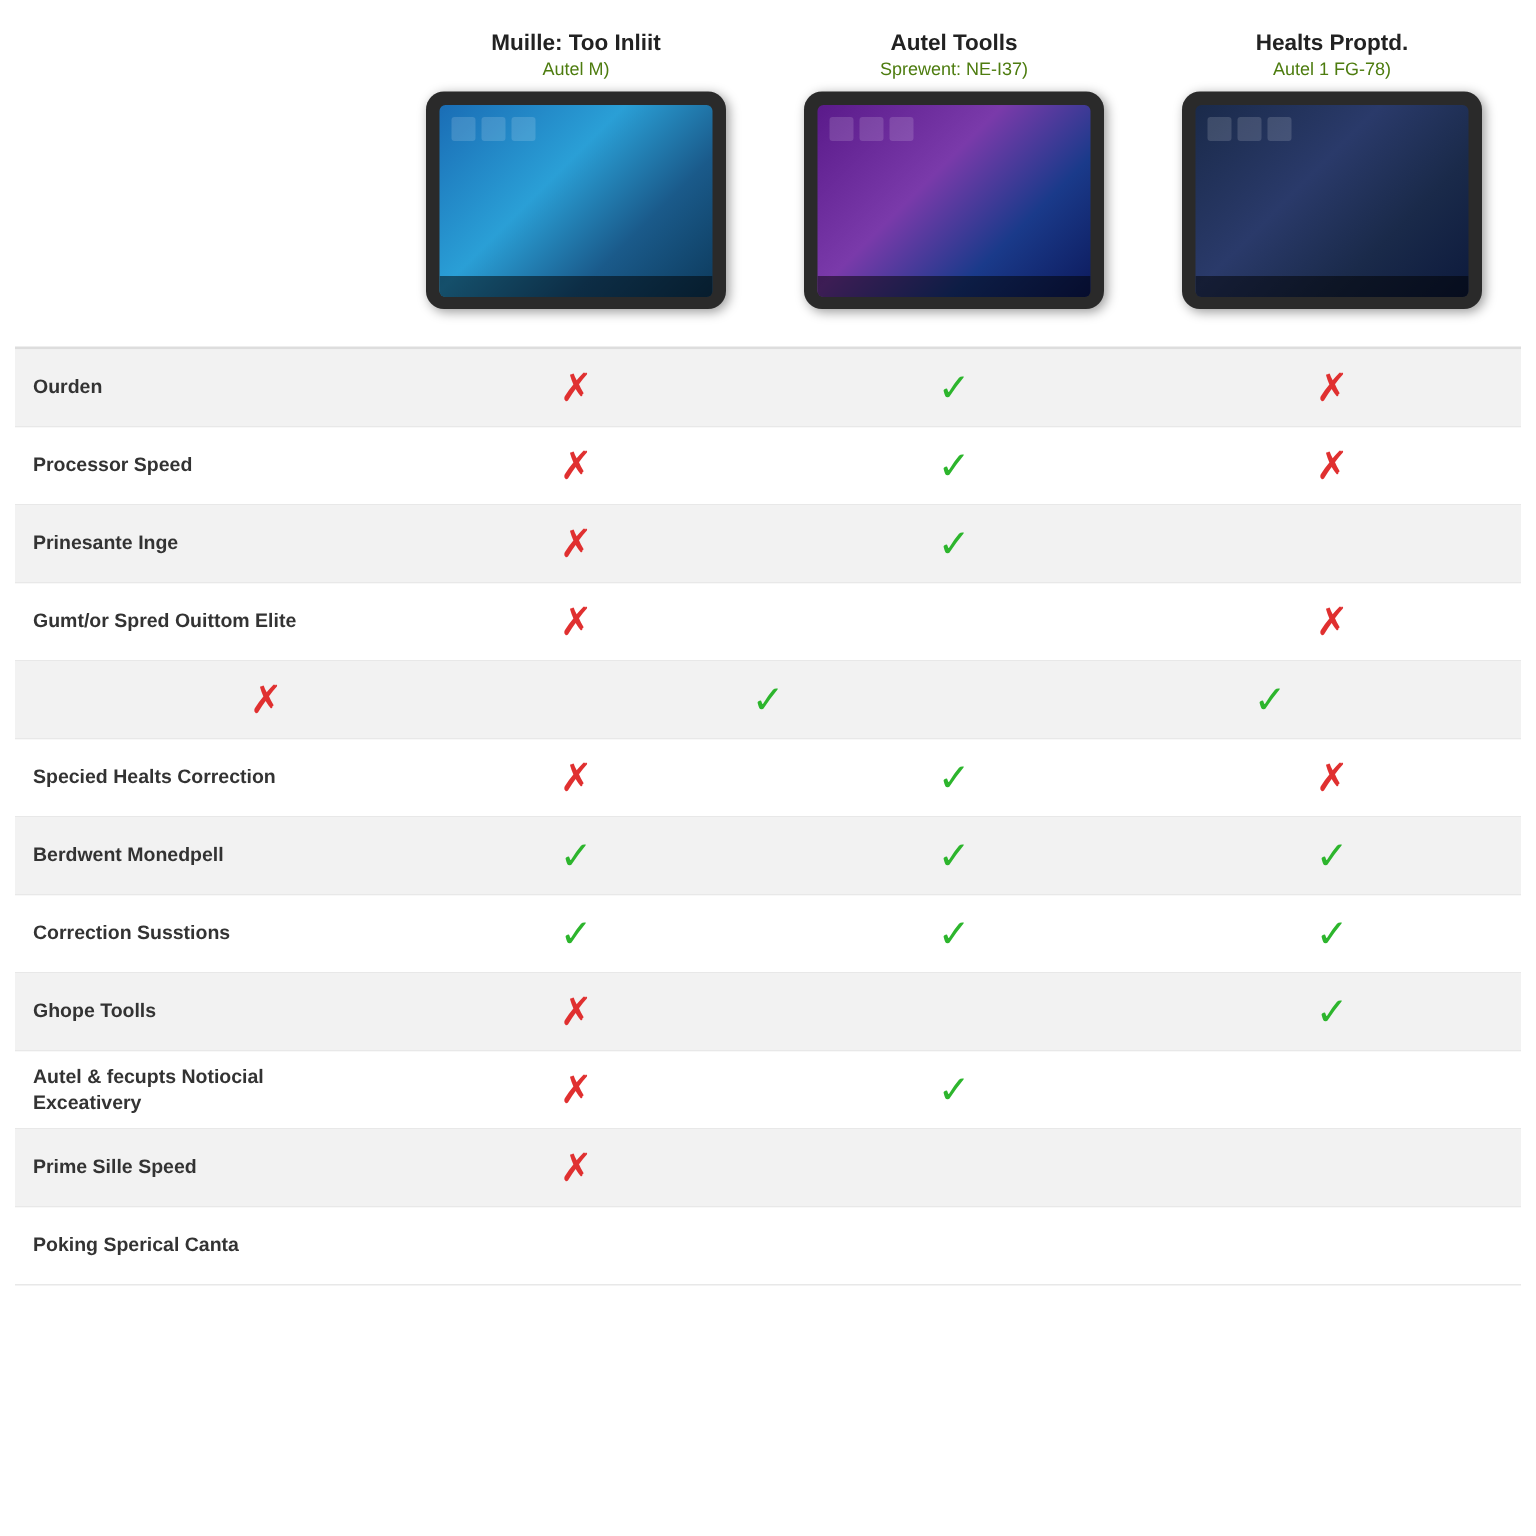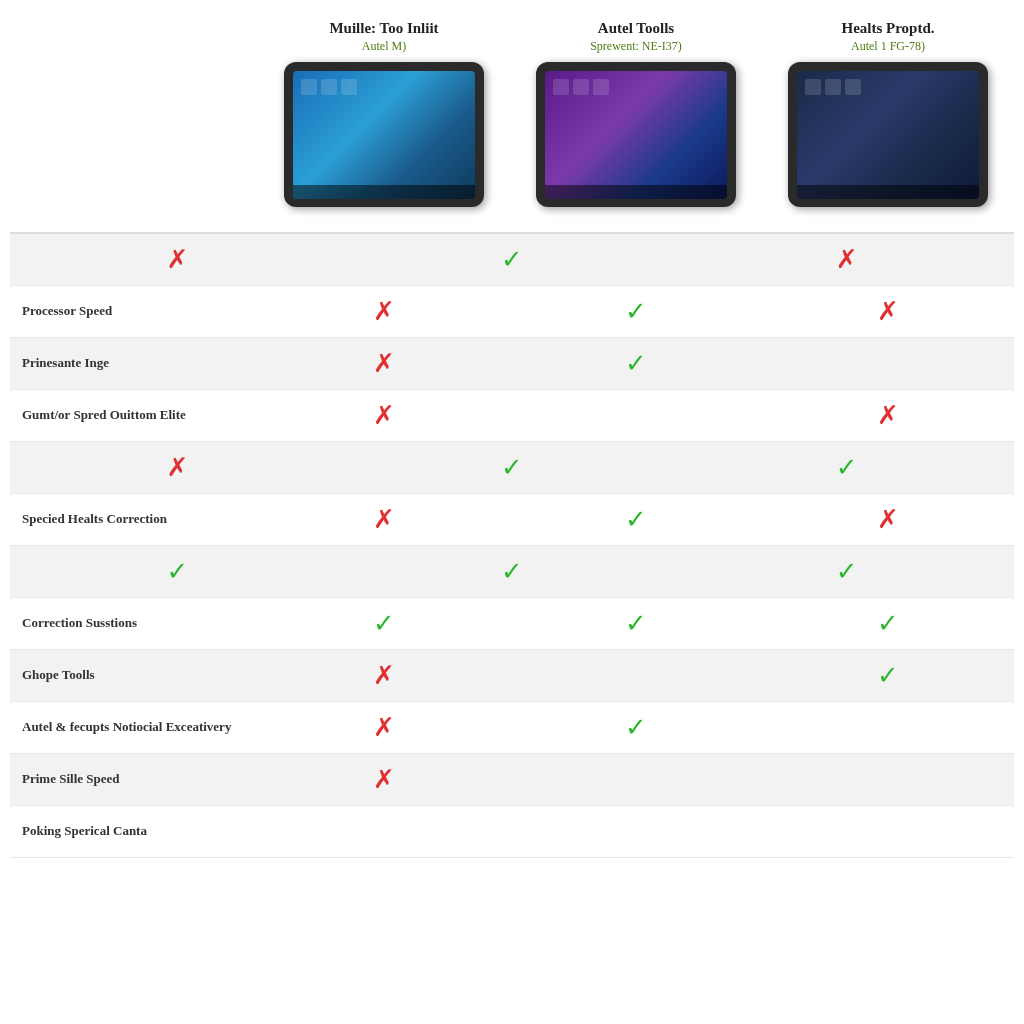--- a/index.html
+++ b/index.html
@@ -7,21 +7,20 @@
       font-family: Arial, sans-serif;
       background: #fff;
       width: 1024px;
       min-height: 1024px;
       overflow-x: hidden;
     }
 
     .comparison-table {
       width: 100%;
       padding: 20px 10px;
-      font-family: Liberation Serif, serif;
     }
 
     
     .header-row {
       display: flex;
       align-items: flex-start;
       margin-bottom: 10px;
     }
 
     .feature-col-header {
@@ -199,20 +198,21 @@
               </div>
               <div class="screen-taskbar"></div>
             </div>
           </div></div></div>
     </div>
 
   <div class="table-divider"></div>
 
   <div class="data-rows">
       <div class="feature-row">
+        <div class="feature-name">Ourden</div>
         <div class="check-cell check-no">✗</div>
         <div class="check-cell check-yes">✓</div>
         <div class="check-cell check-no">✗</div>
       </div>
       <div class="feature-row">
         <div class="feature-name">Processor Speed</div>
         <div class="check-cell check-no">✗</div>
         <div class="check-cell check-yes">✓</div>
         <div class="check-cell check-no">✗</div>
       </div>
@@ -233,20 +233,21 @@
         <div class="check-cell check-yes">✓</div>
         <div class="check-cell check-yes">✓</div>
       </div>
       <div class="feature-row">
         <div class="feature-name">Specied Healts Correction</div>
         <div class="check-cell check-no">✗</div>
         <div class="check-cell check-yes">✓</div>
         <div class="check-cell check-no">✗</div>
       </div>
       <div class="feature-row">
+        <div class="feature-name">Berdwent Monedpell</div>
         <div class="check-cell check-yes">✓</div>
         <div class="check-cell check-yes">✓</div>
         <div class="check-cell check-yes">✓</div>
       </div>
       <div class="feature-row">
         <div class="feature-name">Correction Susstions</div>
         <div class="check-cell check-yes">✓</div>
         <div class="check-cell check-yes">✓</div>
         <div class="check-cell check-yes">✓</div>
       </div>

